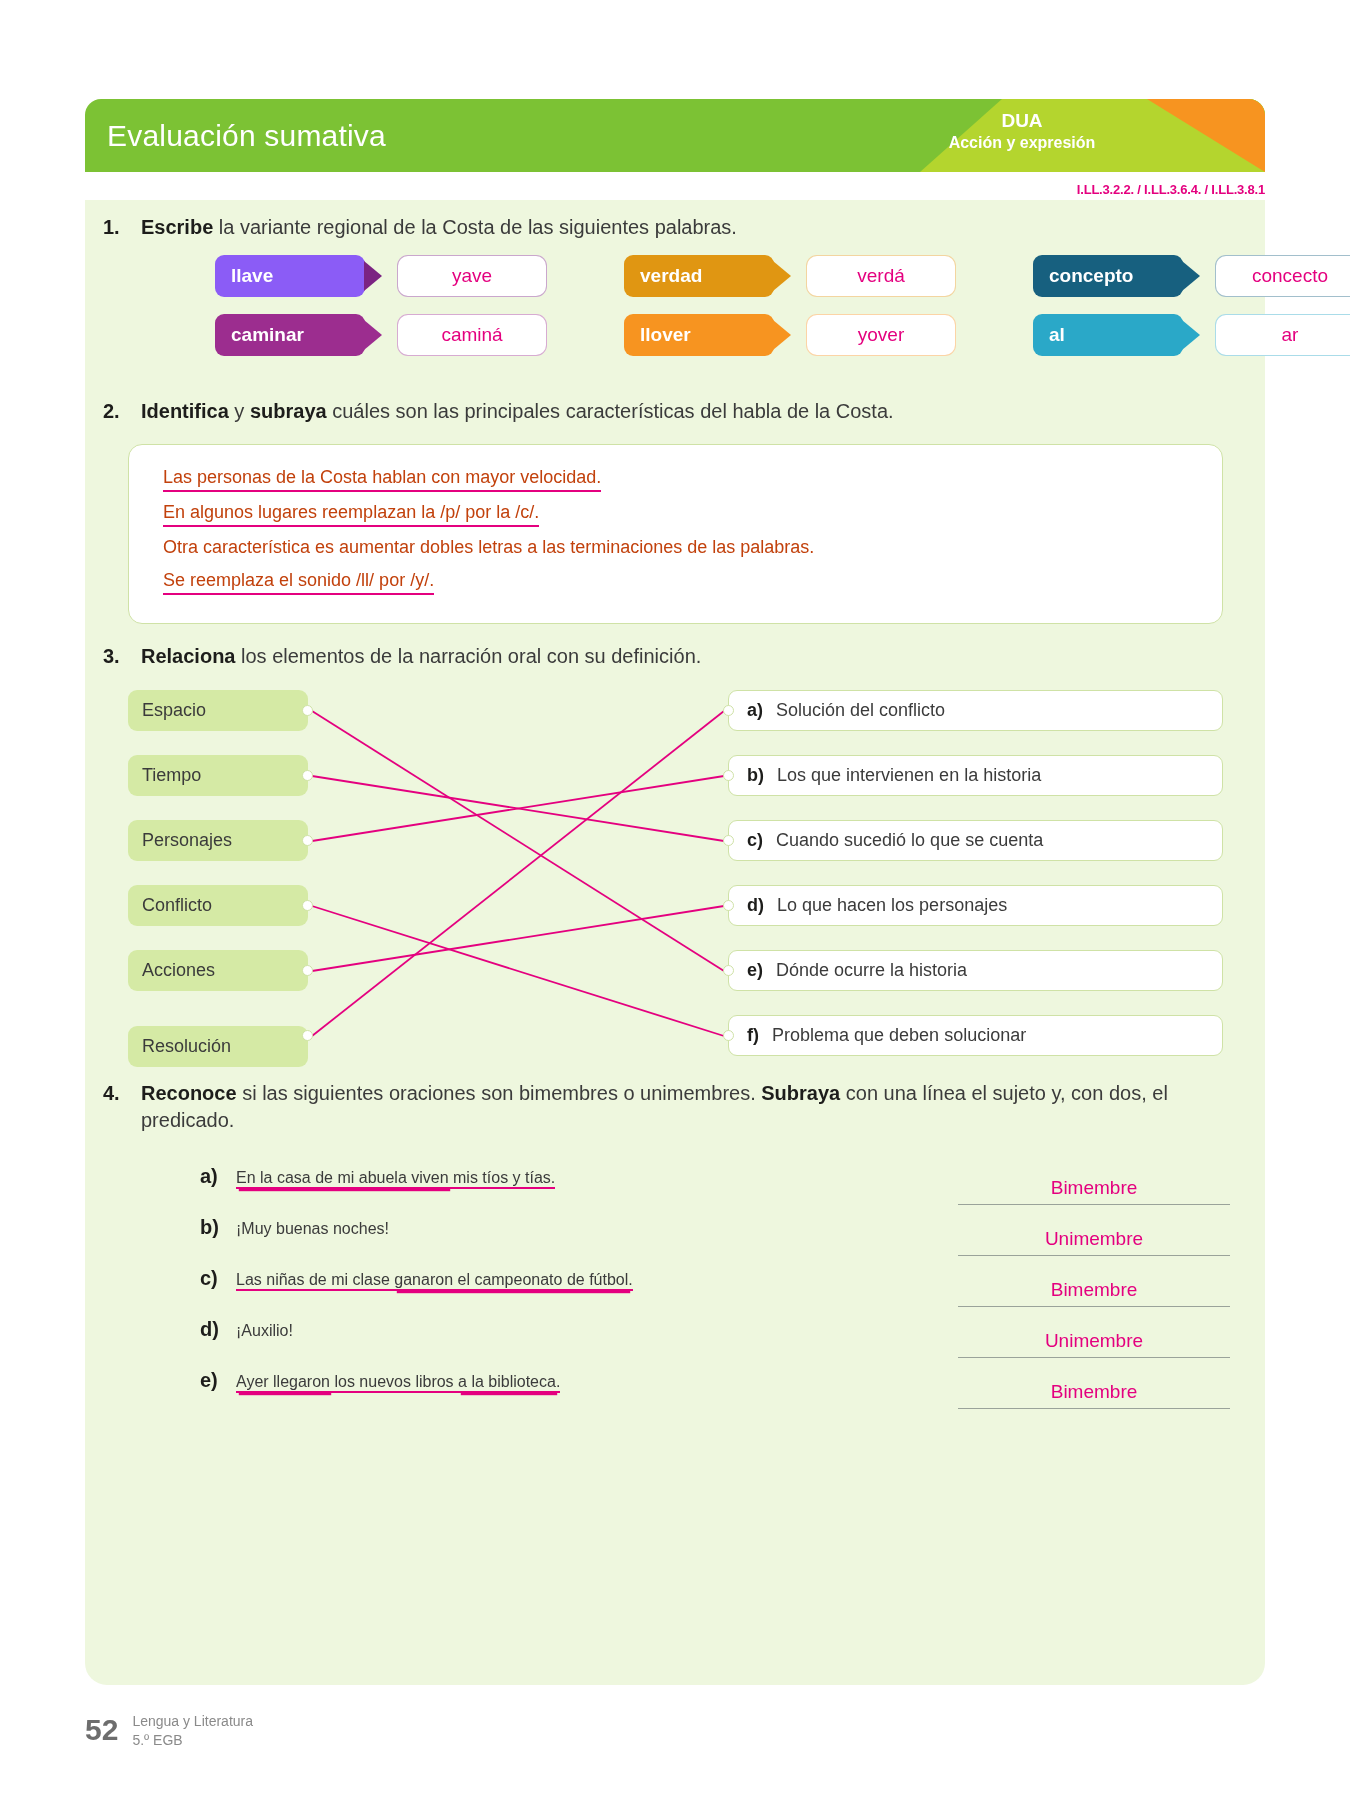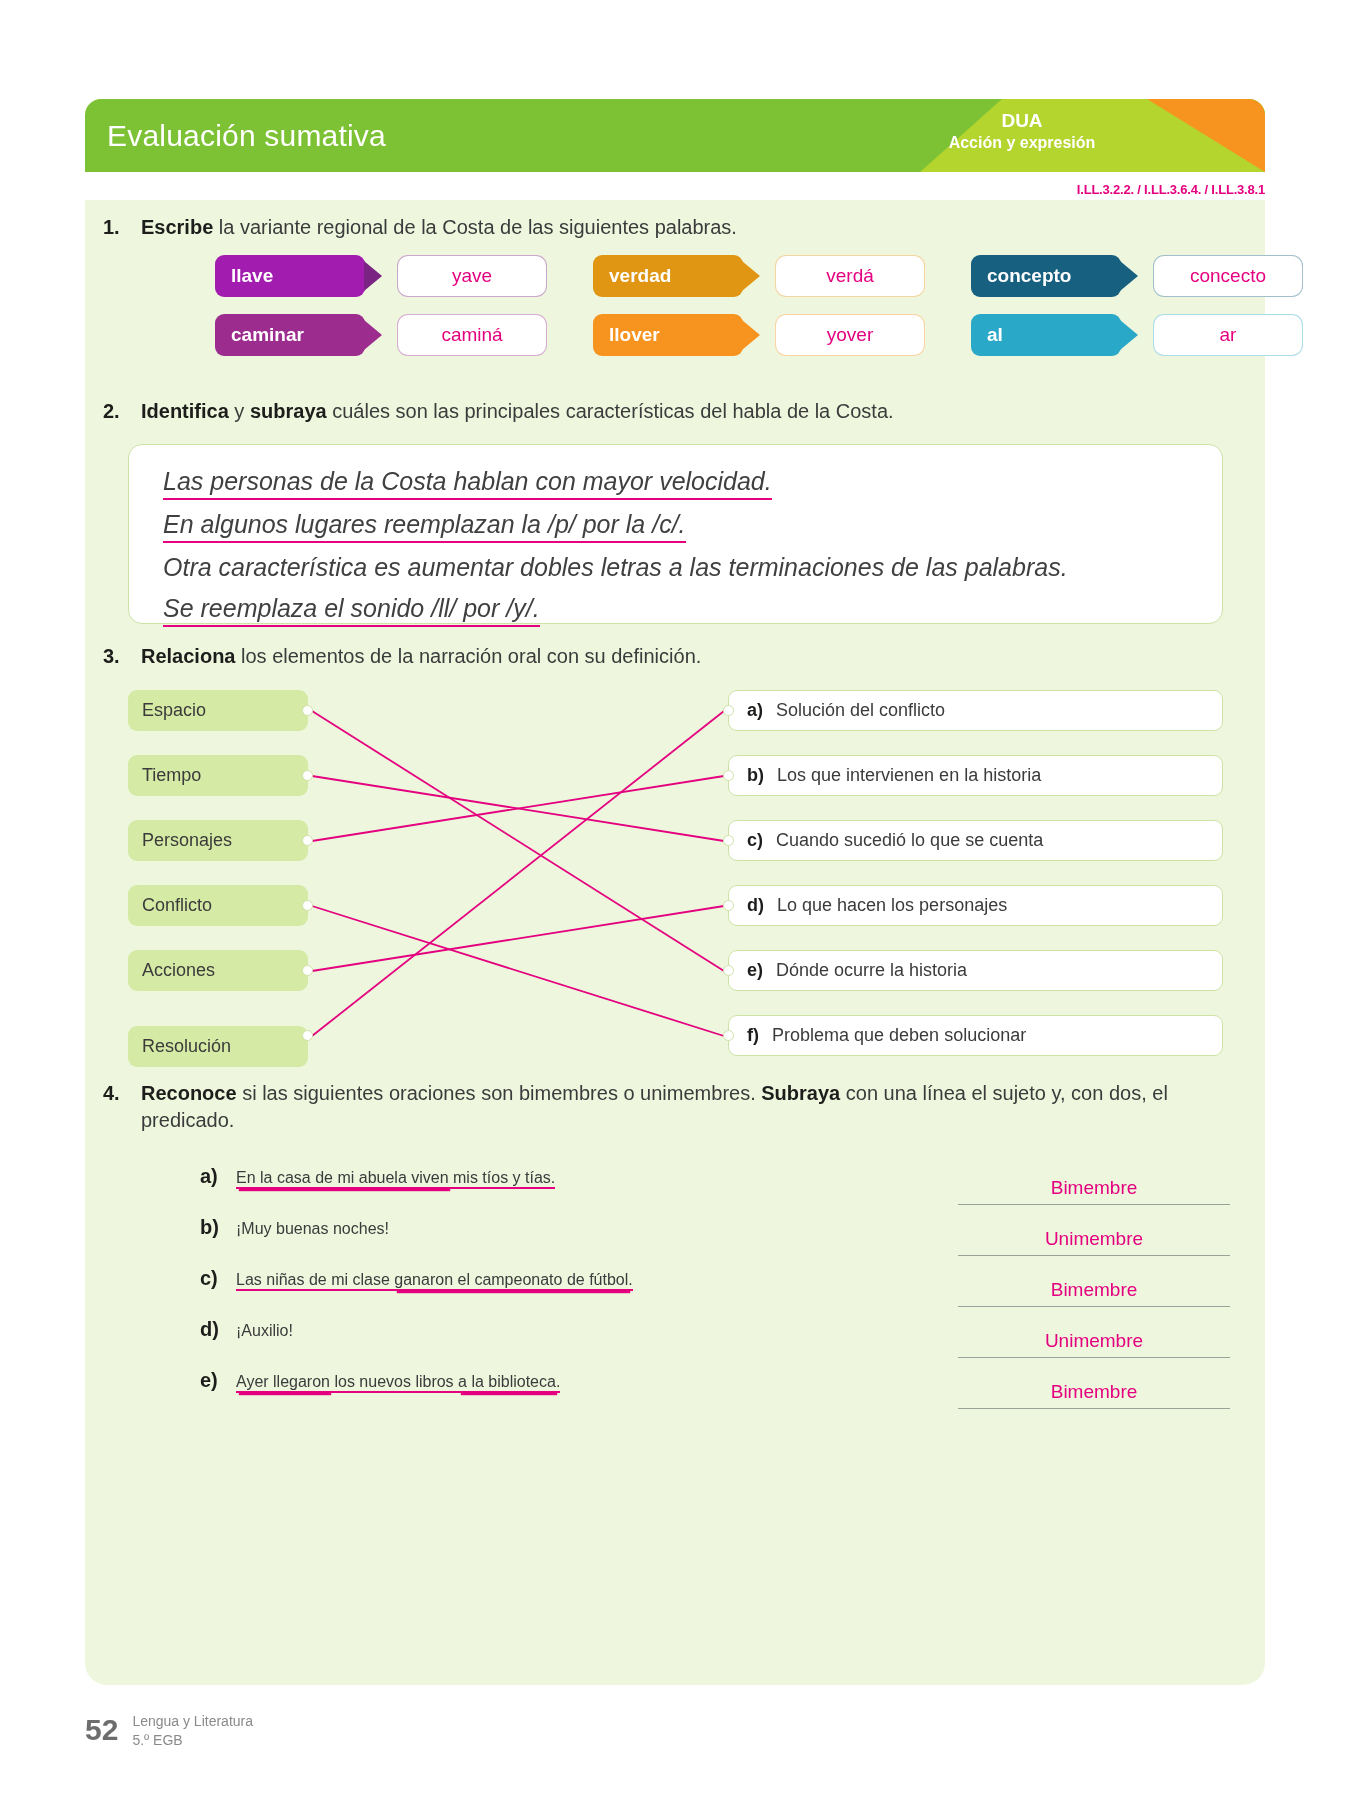--- a/index.html
+++ b/index.html
@@ -56,21 +56,21 @@
   .q { position: absolute; display: flex; font-size: 20px; color: #3b3b3b; line-height: 1.35; }
   .q .num { font-weight: bold; width: 38px; flex: 0 0 38px; color: #1d1d1b; }
   .q .txt { flex: 1; }
   .q b { font-weight: bold; color: #1d1d1b; margin-top: 44px; }
 
   
   #ex1 { left: 18px; top: 14px; width: 1140px; }
   .wordgrid { position: absolute; left: 130px; top: 55px; width: 1015px; }
   .wrow { display: flex; margin-bottom: 17px; }
   .wcell { display: flex; align-items: center; }
-  .wcell + .wcell { margin-left: 46px; }
+  .wcell + .wcell { margin-left: 77px; }
   .tagbox {
     position: relative; width: 150px; height: 42px;
     border-radius: 9px; display: flex; align-items: center;
     color: #fff; font-size: 19px; font-weight: bold; padding-left: 16px;
   }
   .tagbox::after {
     content: ""; position: absolute; right: -17px; top: 6px;
     border-left: 18px solid currentColor;
     border-top: 15px solid transparent;
     border-bottom: 15px solid transparent;
@@ -82,21 +82,21 @@
     color: #e4007f; font-size: 19px;
   }
 
   
   #ex2 { left: 18px; top: 198px; width: 1140px; }
   .whitebox {
     position: absolute; left: 43px; top: 244px; width: 1095px; height: 180px;
     background: #ffffff; border: 1.5px solid #cfe2a6; border-radius: 14px;
   }
   .wb-lines { position: absolute; left: 34px; top: 22px; right: 30px; }
-  .wb-lines .ln { font-size: 25px; color: #404040; margin-bottom: 10px; display: block; font-style: italic; }
+  .wb-lines .ln { font-size: 18px; color: #c2410c; margin-bottom: 10px; display: block; }
   .wb-lines .ln span { display: inline-block; padding-bottom: 2px; }
   .wb-lines .ul span { border-bottom: 2.5px solid #e4007f; }
 
   
   #ex3 { left: 18px; top: 443px; width: 1140px; }
   .match { position: absolute; left: 43px; top: 482px; width: 1095px; height: 375px; }
   .match svg { position: absolute; left: 0; top: 0; width: 1095px; height: 375px; }
   .mleft {
     position: absolute; width: 180px; height: 41px;
     background: #d5eaa5; border-radius: 9px;
@@ -159,21 +159,21 @@
 
   <div class="panel">
 
     <div class="q" id="ex1">
       <div class="num">1.</div>
       <div class="txt"><b>Escribe</b><span> la variante regional de la Costa de las siguientes palabras.</span></div>
     </div>
     <div class="wordgrid" id="wordgrid">
         <div class="wrow">
           <div class="wcell">
-            <div class="tagbox" style="background: #a21caf; color: rgb(123, 35, 130);">
+            <div class="tagbox" style="background: #8b5cf6; color: rgb(123, 35, 130);">
               <span style="color: rgb(255, 255, 255);">llave</span>
             </div>
             <div class="ansbox" style="border: 1.4px solid rgba(123, 35, 130, 0.4);">yave</div>
           </div>
           <div class="wcell">
             <div class="tagbox" style="background: rgb(224, 150, 18); color: rgb(224, 150, 18);">
               <span style="color: rgb(255, 255, 255);">verdad</span>
             </div>
             <div class="ansbox" style="border: 1.4px solid rgba(224, 150, 18, 0.4);">verdá</div>
           </div>

